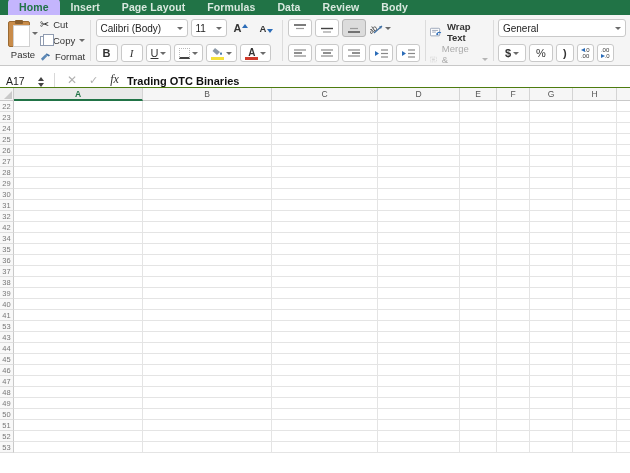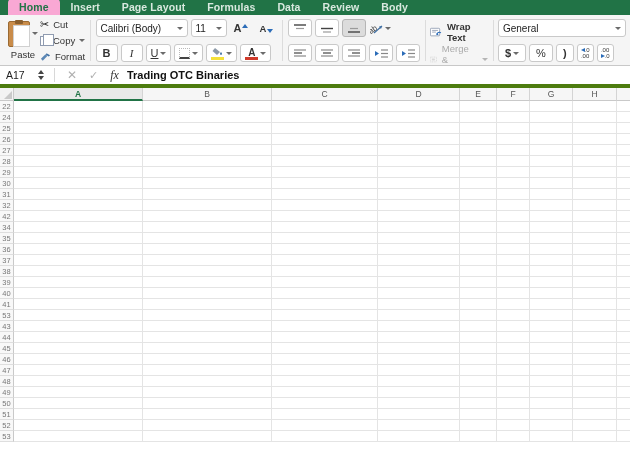--- a/index.html
+++ b/index.html
@@ -23,21 +23,21 @@
   .ribbon-toggle::before { content:""; position:absolute; top:1px; left:0; right:0; height:2px; background:#e9f2ec; }
   .ribbon-toggle::after { content:""; position:absolute; top:6px; left:0; border-left:4.5px solid transparent; border-right:4.5px solid transparent; border-top:5px solid #e9f2ec; }
   .tb-title { position:absolute; left:476px; top:0; height:22px; display:flex; align-items:center; gap:6px; }
   .doc-ic { width:10px; height:12px; background:#f4faf6; border-radius:1px; position:relative; }
   .doc-ic::before { content:"X"; position:absolute; left:1.5px; top:1px; font-size:8px; font-weight:bold; color:#217346; }
   .tb-title span { color:#fff; font-size:11px; }
 
   
   .tabrow { height:15px; background:#217346; display:flex; align-items:flex-end; padding-left:8px; flex:none; }
   .tab { font-size:10.5px; color:#dcead f; color:#d9e9df; padding:2px 11px 2px; cursor:pointer; border-radius:4px 4px 0 0; font-weight:600; letter-spacing:.1px; }
-  .tab.active { background:#f9a8d4; color:#217346; }
+  .tab.active { background:#c4b5fd; color:#217346; }
 
   
   .ribbon { height:51px; background:#f5f5f5; border-bottom:1px solid #c8c8c8; display:flex; align-items:stretch; flex:none; padding:3px 0 2px 4px; }
   .rgroup { display:flex; align-items:center; padding:0 4px; }
   .rsep { width:1px; background:#dcdcdc; margin:2px 1px; }
   .rcol { display:flex; flex-direction:column; justify-content:space-between; height:100%; }
   .rbtn { background:#fff; border:1px solid #c9c9c9; border-radius:3px; display:flex; align-items:center; justify-content:center; cursor:pointer; color:#333; }
   .rbtn.sel { background:#dcdcdc; border-color:#b5b5b5; }
   .flat { background:transparent; border:none; }
   .mini-caret { width:0; height:0; border-left:3px solid transparent; border-right:3px solid transparent; border-top:3.5px solid #6b6b6b; }
@@ -82,21 +82,21 @@
   
   .numcol { display:flex; flex-direction:column; justify-content:space-between; height:100%; padding:1px 0; width:128px; }
   .num-row { display:flex; gap:3px; }
   .nbtn { height:18px; font-size:11px; padding:0 6px; }
   .dec-lbl { font-size:6px; line-height:6px; color:#333; text-align:right; }
   .dec-arrow-l, .dec-arrow-r { display:inline-block; width:0; height:0; border-top:2.5px solid transparent; border-bottom:2.5px solid transparent; }
   .dec-arrow-l { border-right:4px solid #2b6cb8; }
   .dec-arrow-r { border-left:4px solid #2b6cb8; }
 
   
-  .formulabar { height:22px; background:#fff; border-bottom:4px solid #4d7c0f; display:flex; align-items:center; flex:none; }
+  .formulabar { height:22px; background:#fff; border-bottom:1px solid #4d7c0f; display:flex; align-items:flex-end; flex:none; }
   .namebox { width:34px; padding-left:6px; font-size:10.5px; color:#222; }
   .stepper { display:flex; flex-direction:column; gap:2px; padding:0 4px; cursor:pointer; }
   .stepper .up { width:0;height:0;border-left:3px solid transparent;border-right:3px solid transparent;border-bottom:4px solid #444; }
   .stepper .dn { width:0;height:0;border-left:3px solid transparent;border-right:3px solid transparent;border-top:4px solid #444; }
   .fdiv { width:1px; height:14px; background:#d8d8d8; margin:0 6px; }
   .fx-x { color:#b0b0b0; font-size:12px; padding:0 6px; cursor:pointer; }
   .fx-check { color:#b0b0b0; font-size:11px; padding:0 6px; cursor:pointer; }
   .fx-fx { font-family:"Liberation Serif", serif; font-style:italic; font-size:12px; color:#333; padding:0 8px 0 6px; cursor:pointer; }
   .fvalue { font-size:11px; color:#111; font-weight:600; }
 
@@ -378,20 +378,32 @@
           <div class="cell" style="width: 129px;"></div>
           <div class="cell" style="width: 106px;"></div>
           <div class="cell" style="width: 82px;"></div>
           <div class="cell" style="width: 37px;"></div>
           <div class="cell" style="width: 33px;"></div>
           <div class="cell" style="width: 43px;"></div>
           <div class="cell" style="width: 44px;"></div>
           <div class="cell" style="width: 60px;"></div>
         </div>
         <div class="grow">
+          <div class="rowhdr">23</div>
+          <div class="cell" style="width: 129px;"></div>
+          <div class="cell" style="width: 129px;"></div>
+          <div class="cell" style="width: 106px;"></div>
+          <div class="cell" style="width: 82px;"></div>
+          <div class="cell" style="width: 37px;"></div>
+          <div class="cell" style="width: 33px;"></div>
+          <div class="cell" style="width: 43px;"></div>
+          <div class="cell" style="width: 44px;"></div>
+          <div class="cell" style="width: 60px;"></div>
+        </div>
+        <div class="grow">
           <div class="rowhdr">24</div>
           <div class="cell" style="width: 129px;"></div>
           <div class="cell" style="width: 129px;"></div>
           <div class="cell" style="width: 106px;"></div>
           <div class="cell" style="width: 82px;"></div>
           <div class="cell" style="width: 37px;"></div>
           <div class="cell" style="width: 33px;"></div>
           <div class="cell" style="width: 43px;"></div>
           <div class="cell" style="width: 44px;"></div>
           <div class="cell" style="width: 60px;"></div>

